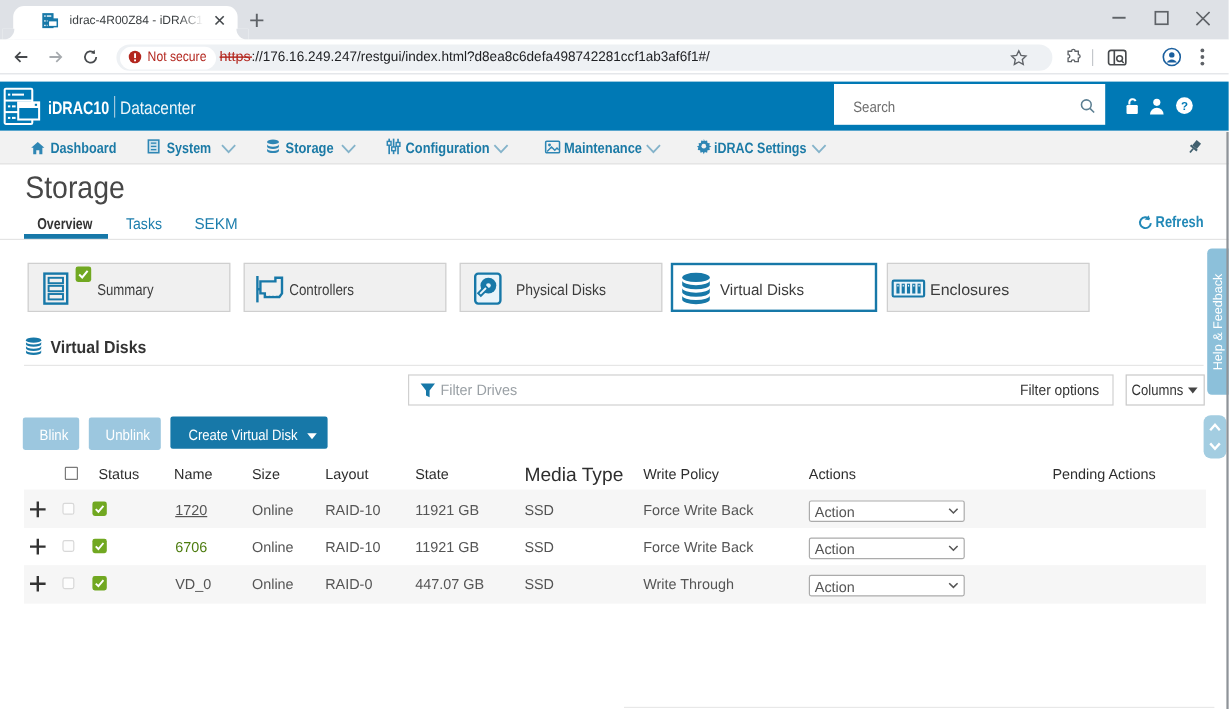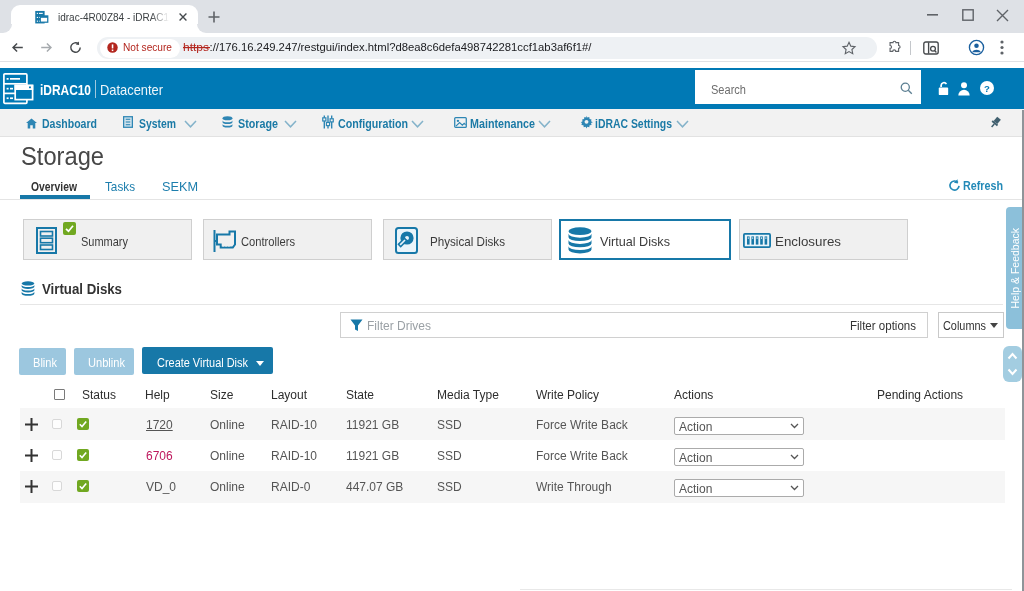--- a/index.html
+++ b/index.html
@@ -465,25 +465,25 @@
     <text x="0" y="10.5" font-size="12.5" fill="#ffffff" textLength="37" lengthAdjust="spacingAndGlyphs">Unblink</text>
   </svg>
 <div class="abs" style="left:142px;top:347px;width:131px;height:27px;background:#1778a8;border-radius:2px;"></div>
 <svg class="abs" style="left:157px;top:356px;" width="93" height="13">
     <text x="0" y="10.5" font-size="12.5" fill="#ffffff" textLength="91" lengthAdjust="spacingAndGlyphs">Create Virtual Disk</text>
   </svg>
 <div class="abs" style="left:256px;top:360.5px;width:0;height:0;border-left:4px solid transparent;border-right:4px solid transparent;border-top:5px solid #fff;"></div>
 
 <div class="abs" style="left:54px;top:388.5px;width:11px;height:11px;background:#fff;border:1px solid #7a7a7a;border-radius:1px;"></div>
 <div class="abs" style="left:82px;top:388px;font-size:12px;color:#2e2e2e;">Status</div>
-<div class="abs" style="left:145px;top:388px;font-size:12px;color:#2e2e2e;">Help</div>
+<div class="abs" style="left:145px;top:388px;font-size:12px;color:#2e2e2e;">Name</div>
 <div class="abs" style="left:210px;top:388px;font-size:12px;color:#2e2e2e;">Size</div>
 <div class="abs" style="left:271px;top:388px;font-size:12px;color:#2e2e2e;">Layout</div>
 <div class="abs" style="left:346px;top:388px;font-size:12px;color:#2e2e2e;">State</div>
-<div class="abs" style="left:437px;top:388px;font-size:12px;color:#2e2e2e;">Media Type</div>
+<div class="abs" style="left:437px;top:388px;font-size:16px;color:#2e2e2e;">Media Type</div>
 <div class="abs" style="left:536px;top:388px;font-size:12px;color:#2e2e2e;">Write Policy</div>
 <div class="abs" style="left:674px;top:388px;font-size:12px;color:#2e2e2e;">Actions</div>
 <div class="abs" style="left:877px;top:388px;font-size:12px;color:#2e2e2e;">Pending Actions</div>
 
 <div class="abs" style="left:20px;top:408px;width:985px;height:32px;background:#f6f6f6;"></div>
 <div class="abs" style="left:20px;top:471px;width:985px;height:32px;background:#f6f6f6;"></div>
 
 <div class="abs" style="left:25px;top:418px;">
     <svg width="13" height="13" viewBox="0 0 13 13">
       <path d="M6.5 0 V13 M0 6.5 H13" stroke="#333" stroke-width="2"></path>
@@ -513,21 +513,21 @@
     <svg width="13" height="13" viewBox="0 0 13 13">
       <path d="M6.5 0 V13 M0 6.5 H13" stroke="#333" stroke-width="2"></path>
     </svg>
   </div>
 <div class="abs" style="left:52px;top:450px;width:10px;height:10px;background:#fdfdfd;border:1px solid #d8d8d8;border-radius:2px;"></div>
 <div class="abs" style="left:77px;top:449px;width:12px;height:12px;background:#71a821;border-radius:2px;">
     <svg width="12" height="12" viewBox="0 0 12 12">
       <path d="M2.8 6.3 L5 8.5 L9.2 3.5" fill="none" stroke="#fff" stroke-width="1.6"></path>
     </svg>
   </div>
-<div class="abs" style="left:146px;top:449px;font-size:12px;color:#be185d;">6706</div>
+<div class="abs" style="left:146px;top:449px;font-size:12px;color:#4d7c0f;">6706</div>
 <div class="abs" style="left:210px;top:449px;font-size:12px;color:#555;">Online</div>
 <div class="abs" style="left:271px;top:449px;font-size:12px;color:#555;">RAID-10</div>
 <div class="abs" style="left:346px;top:449px;font-size:12px;color:#555;">11921 GB</div>
 <div class="abs" style="left:437px;top:449px;font-size:12px;color:#555;">SSD</div>
 <div class="abs" style="left:536px;top:449px;font-size:12px;color:#555;">Force Write Back</div>
 <div class="abs" style="left:674px;top:448px;width:130px;height:18px;background:#fff;border:1px solid #ababab;border-radius:2px;"></div>
 <div class="abs" style="left:679px;top:451px;font-size:12px;color:#555;">Action</div>
 <div class="abs" style="left:790px;top:454px;">
     <svg width="9" height="6" viewBox="0 0 9 6">
       <path d="M1 1 L4.5 4.5 L8 1" fill="none" stroke="#555" stroke-width="1.3"></path>

